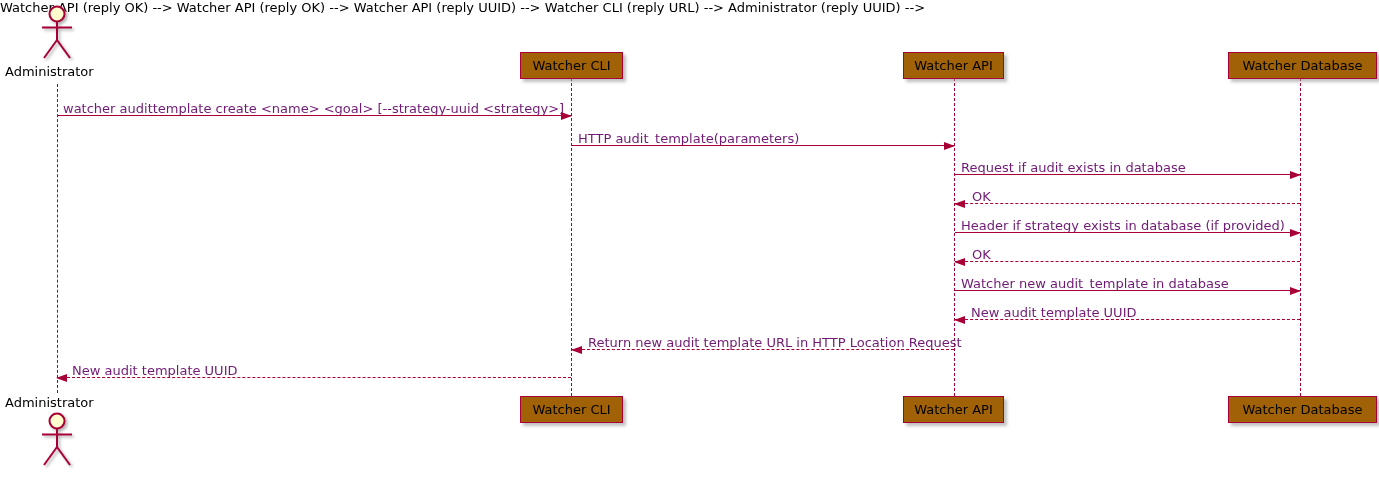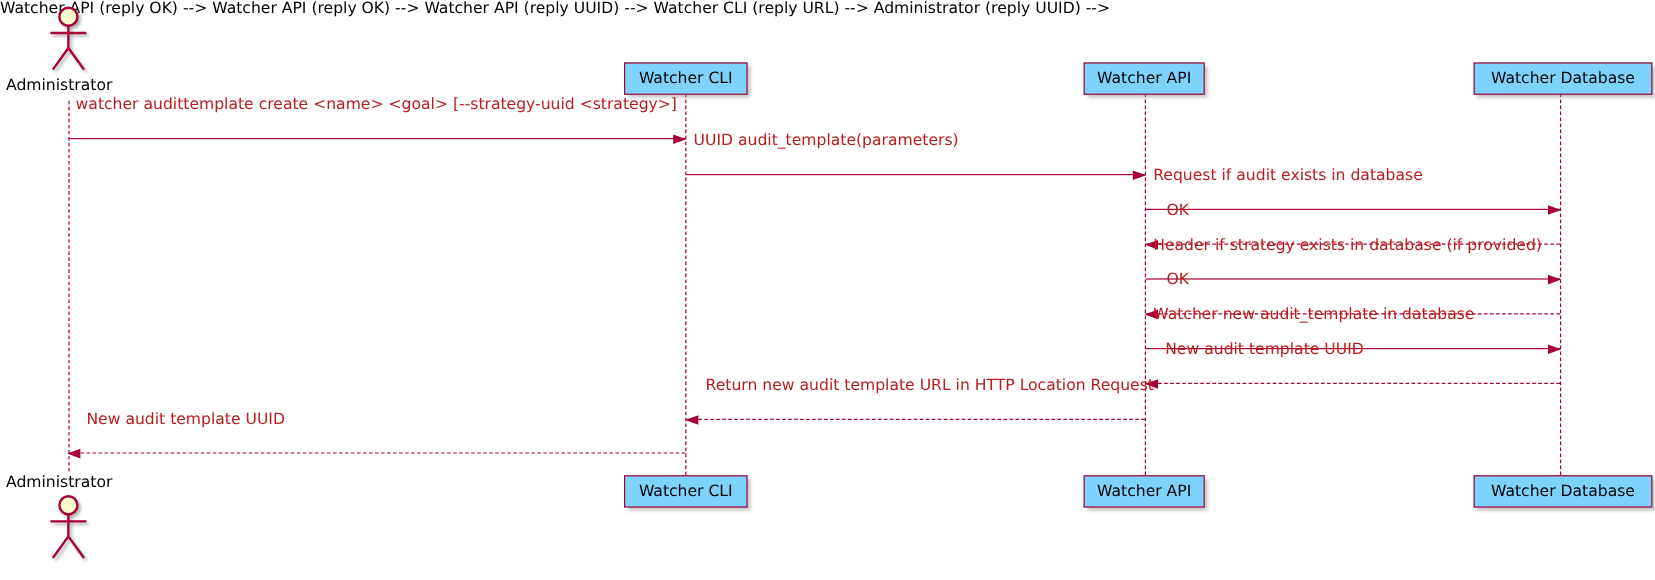--- a/index.html
+++ b/index.html
@@ -13,21 +13,21 @@
     background: #ffffff;
     overflow: hidden;
     font-size: 13px;
     color: #000000;
   }
 
   
   .pbox {
     position: absolute;
     height: 27px;
-    background: #7dd3fc;
+    background: #a16207;
     border: 1.5px solid #A80036;
     box-shadow: 3px 3px 3px rgba(140,140,140,0.55);
     display: flex;
     align-items: center;
     justify-content: center;
     white-space: nowrap;
   }
 
   
   .lifeline {
@@ -47,23 +47,23 @@
   .name-label {
     position: absolute;
     text-align: left;
     white-space: nowrap;
   }
 
   
   .msg { position: absolute; height: 19px; }
   .msg .lbl {
     position: absolute;
-    bottom: 21px;
+    bottom: 0;
     white-space: nowrap;
-    color: #b91c1c;
+    color: #701a75;
   }
   .msg .line {
     position: absolute;
     left: 0; right: 0; bottom: 0;
     height: 0;
   }
   .msg .line.solid  { border-top: 1px solid  #A80036; }
   .msg .line.dashed { border-top: 1px dashed #A80036; }
   .arr {
     position: absolute;
@@ -112,21 +112,21 @@
   
   
   <div class="msg" style="left:57px; top:97px; width:514px;">
     <div class="lbl" style="left:6px;">watcher audittemplate create &lt;name&gt; &lt;goal&gt; [--strategy-uuid &lt;strategy&gt;]</div>
     <div class="line solid"></div>
     <div class="arr r"></div>
   </div>
 
   
   <div class="msg" style="left:572px; top:127px; width:382px;">
-    <div class="lbl" style="left:6px;">UUID audit_template(parameters)</div>
+    <div class="lbl" style="left:6px;">HTTP audit_template(parameters)</div>
     <div class="line solid"></div>
     <div class="arr r"></div>
   </div>
 
   
   <div class="msg" style="left:955px; top:156px; width:345px;">
     <div class="lbl" style="left:6px;">Request if audit exists in database</div>
     <div class="line solid"></div>
     <div class="arr r"></div>
   </div>

